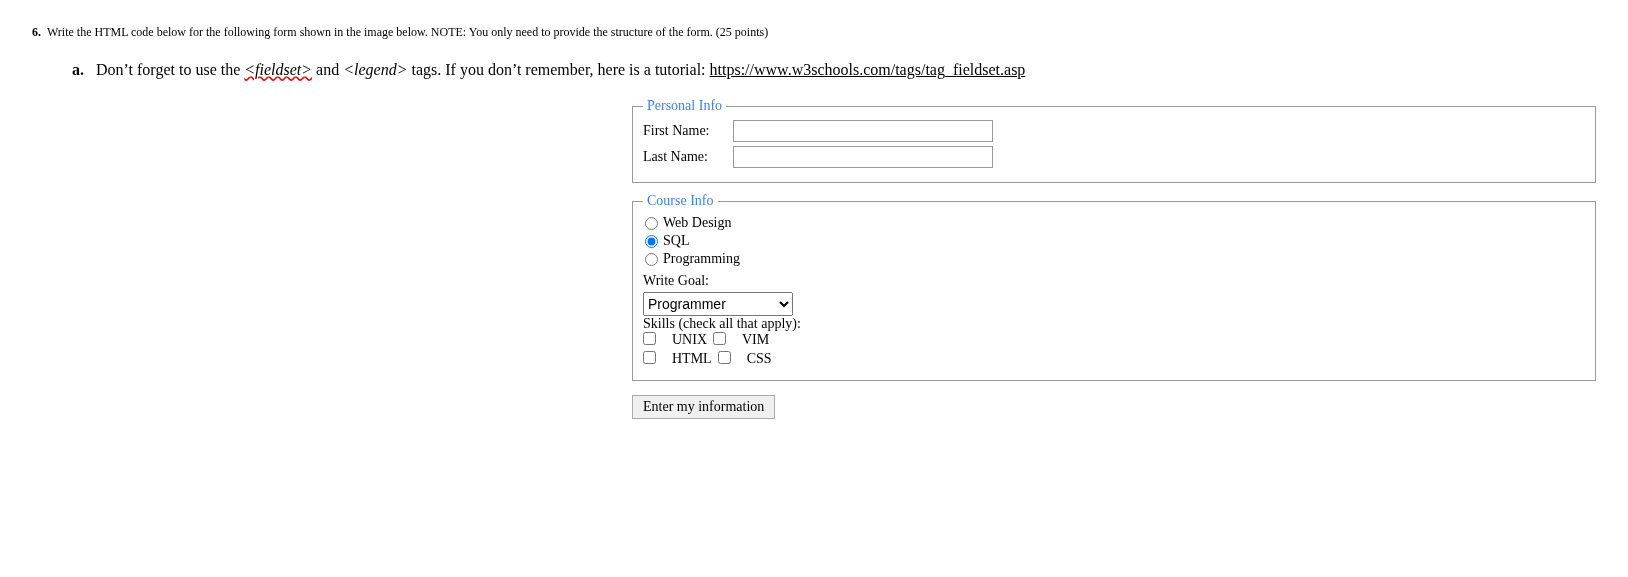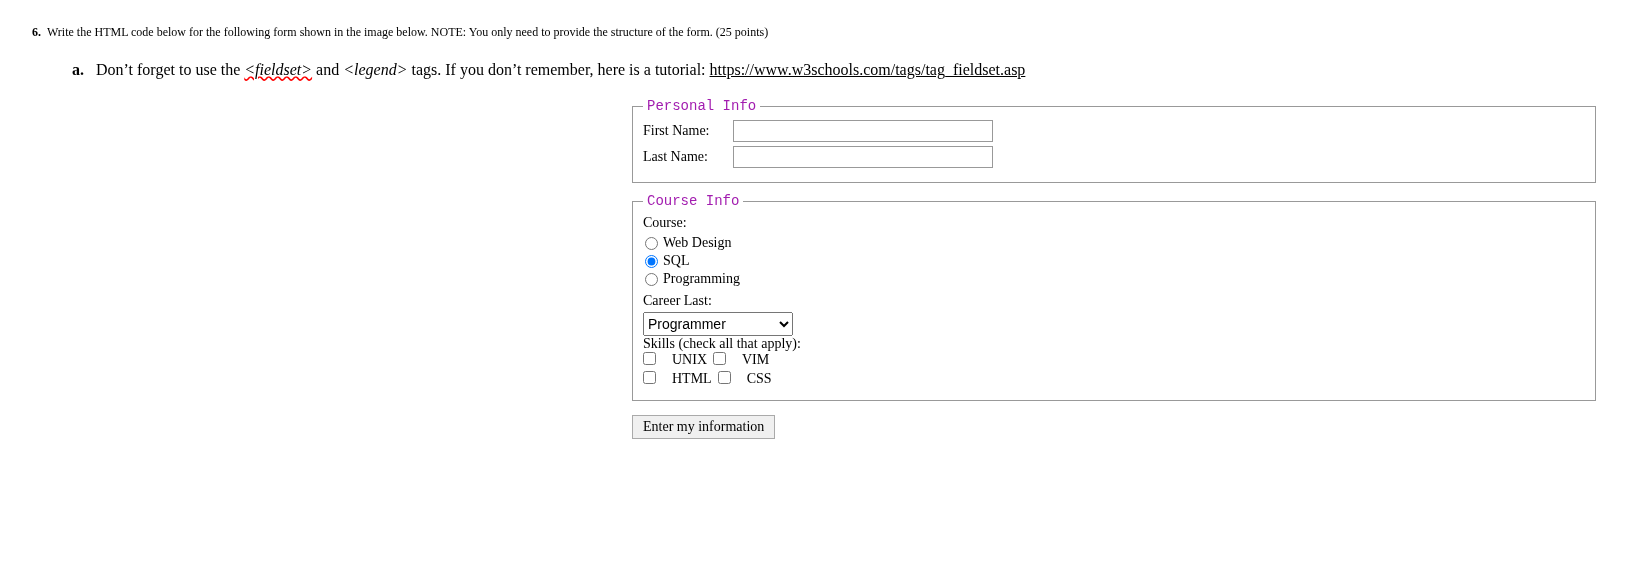--- a/index.html
+++ b/index.html
@@ -41,22 +41,21 @@
     }
     fieldset {
       border: 1px solid #999;
       padding: 6px 10px 10px 10px;
       margin-bottom: 10px;
       display: block;
     }
     legend {
       font-size: 14px;
       padding: 0 4px;
-      color: #a21caf;
-      font-family: Liberation Mono, monospace;
+      color: #3b82f6;
     }
     .field-row {
       display: flex;
       align-items: center;
       margin-bottom: 4px;
       font-size: 14px;
     }
     .field-row label {
       min-width: 90px;
       font-size: 14px;
@@ -167,36 +166,35 @@
     </div>
     <div class="field-row">
       <label>Last Name:</label>
       <input type="text" style="">
     </div>
   </fieldset>
 
   <fieldset>
     <legend>Course Info</legend>
     <div class="course-info-content">
-      <div class="course-label">Course:</div>
       <div class="radio-option">
         <input type="radio" name="course" value="Web Design" style="">
         <span>Web Design</span>
       </div>
       <div class="radio-option">
         <input type="radio" name="course" value="SQL" checked="" style="">
         <span>SQL</span>
       </div>
       <div class="radio-option">
         <input type="radio" name="course" value="Programming" style="">
         <span>Programming</span>
       </div>
 
       <div class="career-goal-row">
-        <label>Career Last:</label>
+        <label>Write Goal:</label>
         <select>
           <option>Programmer</option>
           <option>Designer</option>
           <option>Developer</option>
         </select>
       </div>
 
       <div class="skills-section">
         <div>Skills (check all that apply):</div>
         <div class="skills-row">

